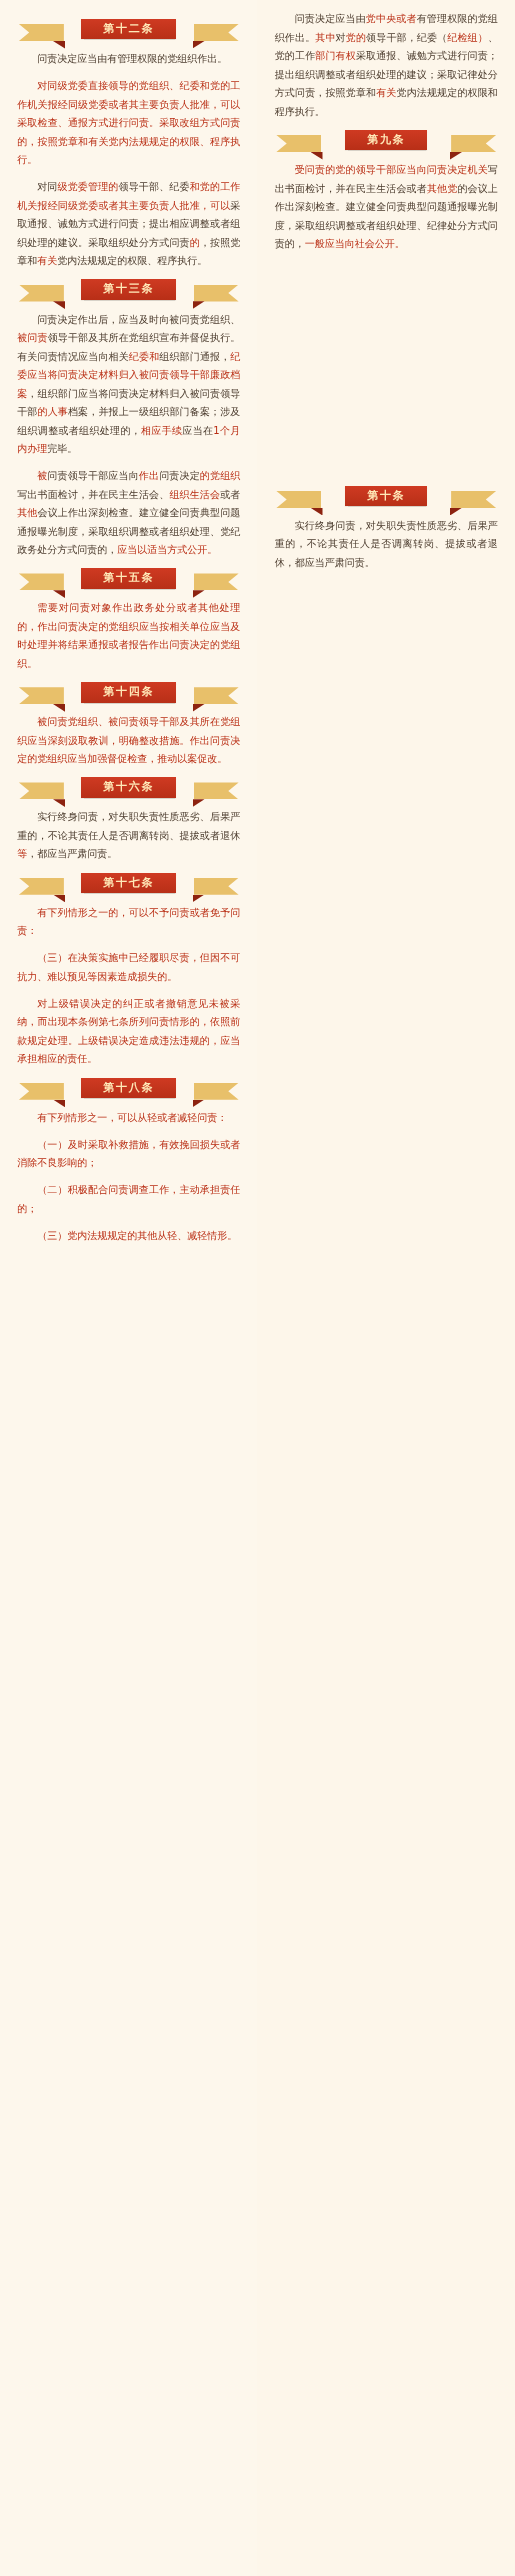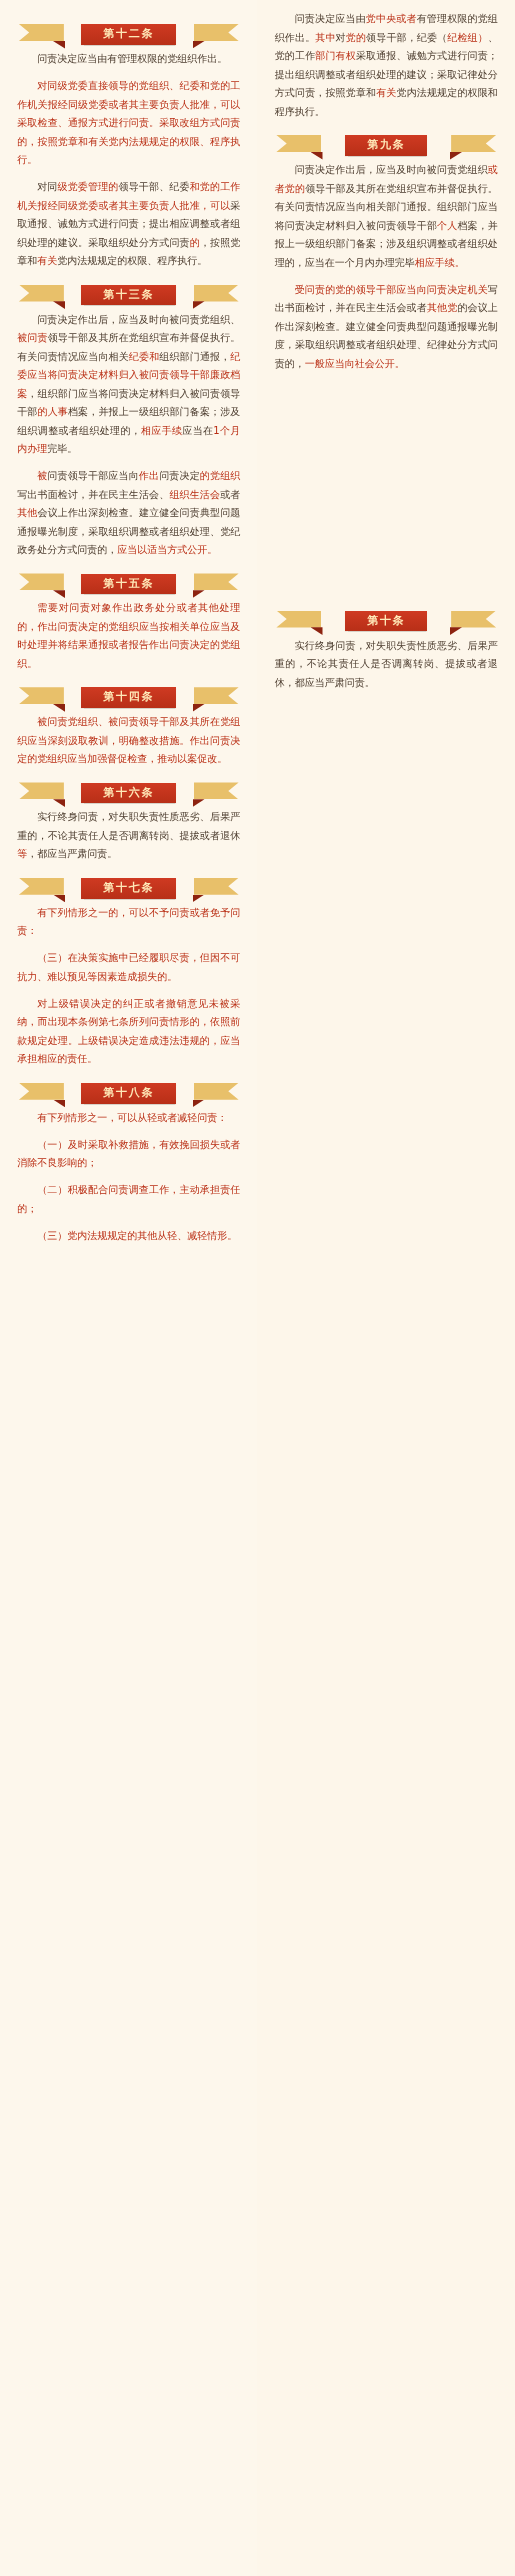--- a/index.html
+++ b/index.html
@@ -29,21 +29,21 @@
   }
   .col-left { }
   .col-right { }
 
   
   .ribbon {
     position: relative;
     margin: 8.6px 0 5.2px 0;
     height: 26px;
     display: flex;
-    align-items: flex-end;
+    align-items: flex-start;
     justify-content: center;
   }
   .ribbon .band {
     position: relative;
     background: linear-gradient(to bottom, #cf3a22 0%, #b82f17 100%);
     color: #ffe9b8;
     font-size: 11px;
     font-weight: bold;
     letter-spacing: 1.7px;
     line-height: 20.6px;
@@ -183,21 +183,20 @@
             <p class="para"><span>问责决定应当由</span><span class="hl">党中央或者</span><span>有管理权限的党组织作出。</span><span class="hl">其中</span><span>对</span><span class="hl">党的</span><span>领导干部，纪委（</span><span class="hl">纪检组）</span><span>、党的工作</span><span class="hl">部门有权</span><span>采取通报、诫勉方式进行问责；提出组织调整或者组织处理的建议；采取记律处分方式问责，按照党章和</span><span class="hl">有关</span><span>党内法规规定的权限和程序执行。</span></p>
           </div>
           <div>
             <div class="ribbon">
               <div class="tail left"></div>
               <div class="tail right"></div>
               <div class="fold left"></div>
               <div class="fold right"></div>
               <div class="band">第九条</div>
             </div>
-            <p class="para"><span>问责决定作出后，应当及时向被问责党组织</span><span class="hl">或者党的</span><span>领导干部及其所在党组织宣布并督促执行。有关问责情况应当向相关部门通报。组织部门应当将问责决定材料归入被问责领导干部</span><span class="hl">个人</span><span>档案，并报上一级组织部门备案；涉及组织调整或者组织处理的，应当在一个月内办理完毕</span><span class="hl">相应手续。</span></p>
             <p class="para"><span class="hl">受问责的</span><span class="hl">党的领导干部应当向问责决定</span><span class="hl">机关</span><span>写出书面检讨，并在民主生活会或者</span><span class="hl">其他党</span><span>的会议上作出深刻检查。建立健全问责典型问题通报曝光制度，采取组织调整或者组织处理、纪律处分方式问责的，</span><span class="hl">一般应当向社会公开。</span></p>
           </div>
           <div style="height: 215px;"></div>
           <div>
             <div class="ribbon">
               <div class="tail left"></div>
               <div class="tail right"></div>
               <div class="fold left"></div>
               <div class="fold right"></div>
               <div class="band">第十条</div>

